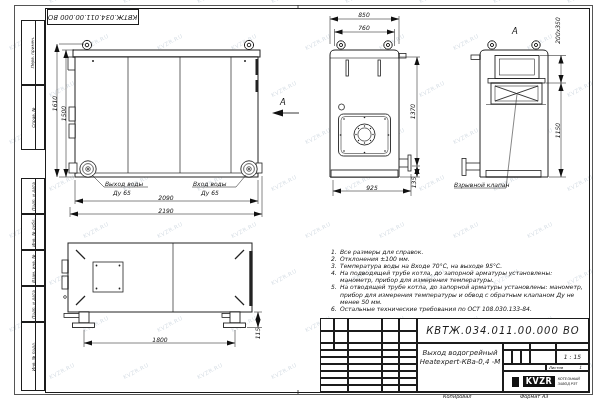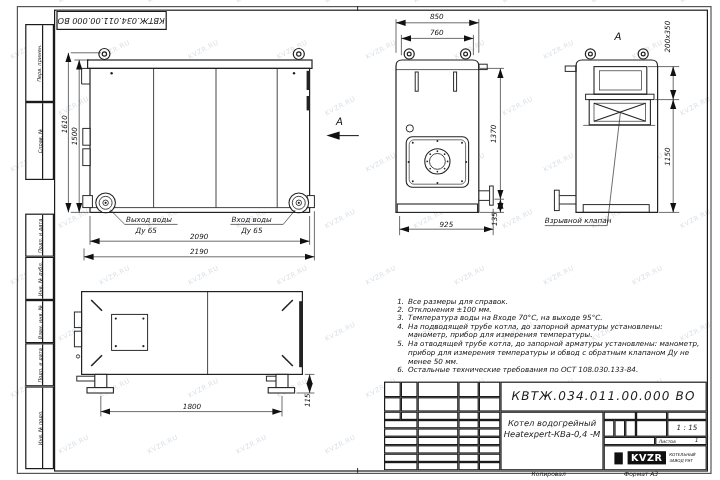--- a/index.html
+++ b/index.html
@@ -444,21 +444,21 @@
       <div class="cell" style="left:62px;top:59.9px;width:17px;height:7.1px;"></div>
       <div class="cell" style="left:79px;top:59.9px;width:18px;height:7.1px;"></div>
     <div class="cell" style="left:0;top:67px;width:28px;height:7px;"></div>
     <div class="cell" style="left:28px;top:67px;width:34px;height:7px;"></div>
       <div class="cell" style="left:62px;top:67px;width:17px;height:7px;"></div>
       <div class="cell" style="left:79px;top:67px;width:18px;height:7px;"></div>
 
     <div class="cell docnum" style="left:97px;top:0;width:172px;height:25px;">КВТЖ.034.011.00.000 ВО</div>
 
     <div class="cell prodname" style="left:97px;top:25px;width:86px;height:49px;">
-      <span>Котел водогрейный</span>
+      <span>Выход водогрейный</span>
       <span>Heatexpert-КВа-0,4 -М</span>
     </div>
 
     <div class="cell" style="left:183px;top:25px;width:27px;height:6.5px;text-align:center;"></div>
     <div class="cell" style="left:210px;top:25px;width:26px;height:6.5px;text-align:center;"></div>
     <div class="cell" style="left:236px;top:25px;width:33px;height:6.5px;text-align:center;"></div>
     <div class="cell" style="left:183px;top:31.5px;width:9px;height:14.5px;"></div>
     <div class="cell" style="left:192px;top:31.5px;width:9px;height:14.5px;"></div>
     <div class="cell" style="left:201px;top:31.5px;width:9px;height:14.5px;"></div>
     <div class="cell" style="left:210px;top:31.5px;width:26px;height:14.5px;"></div>

